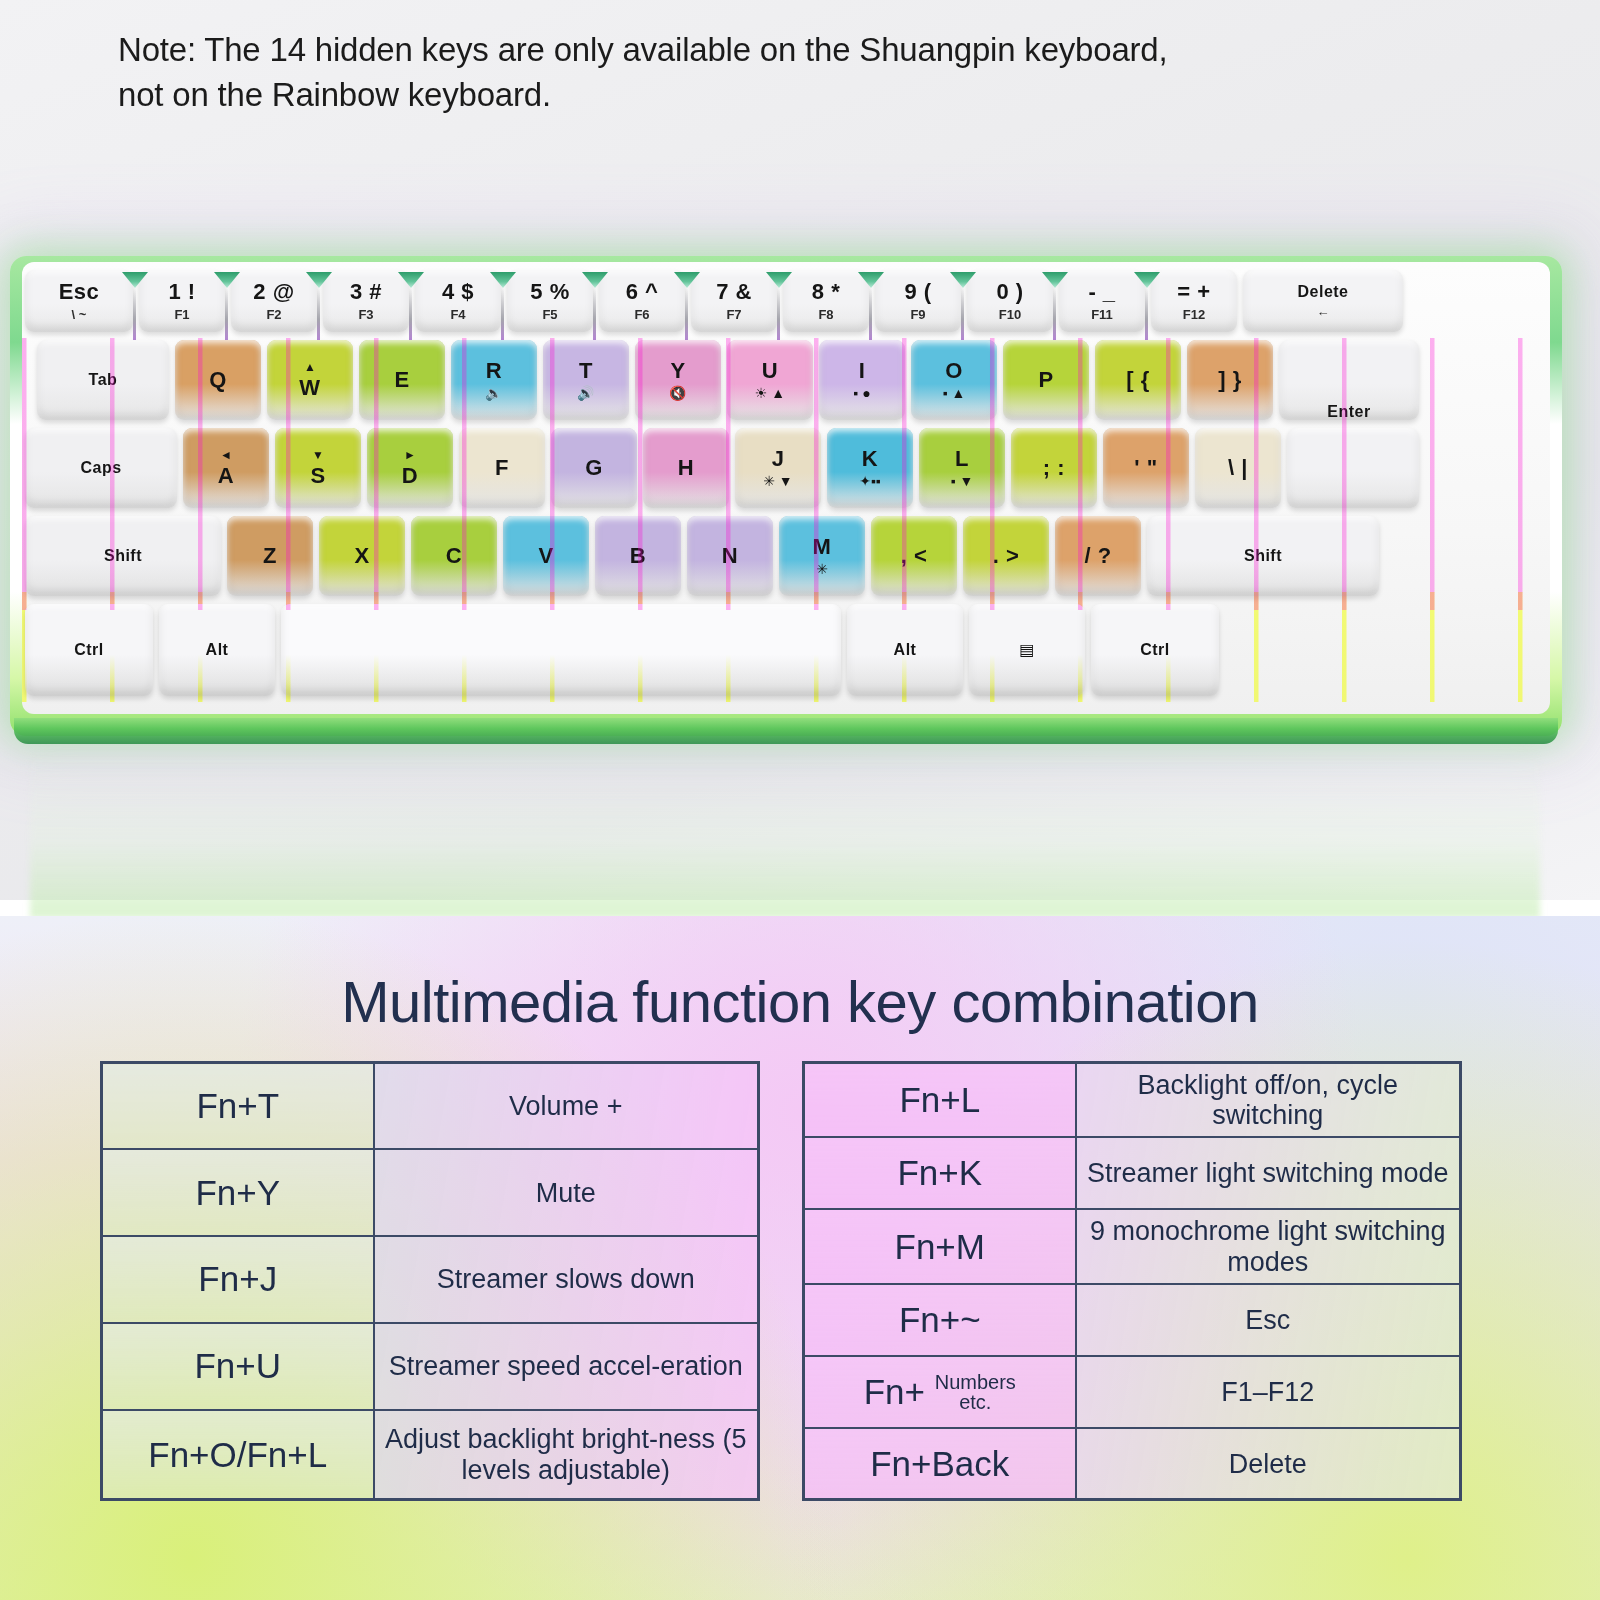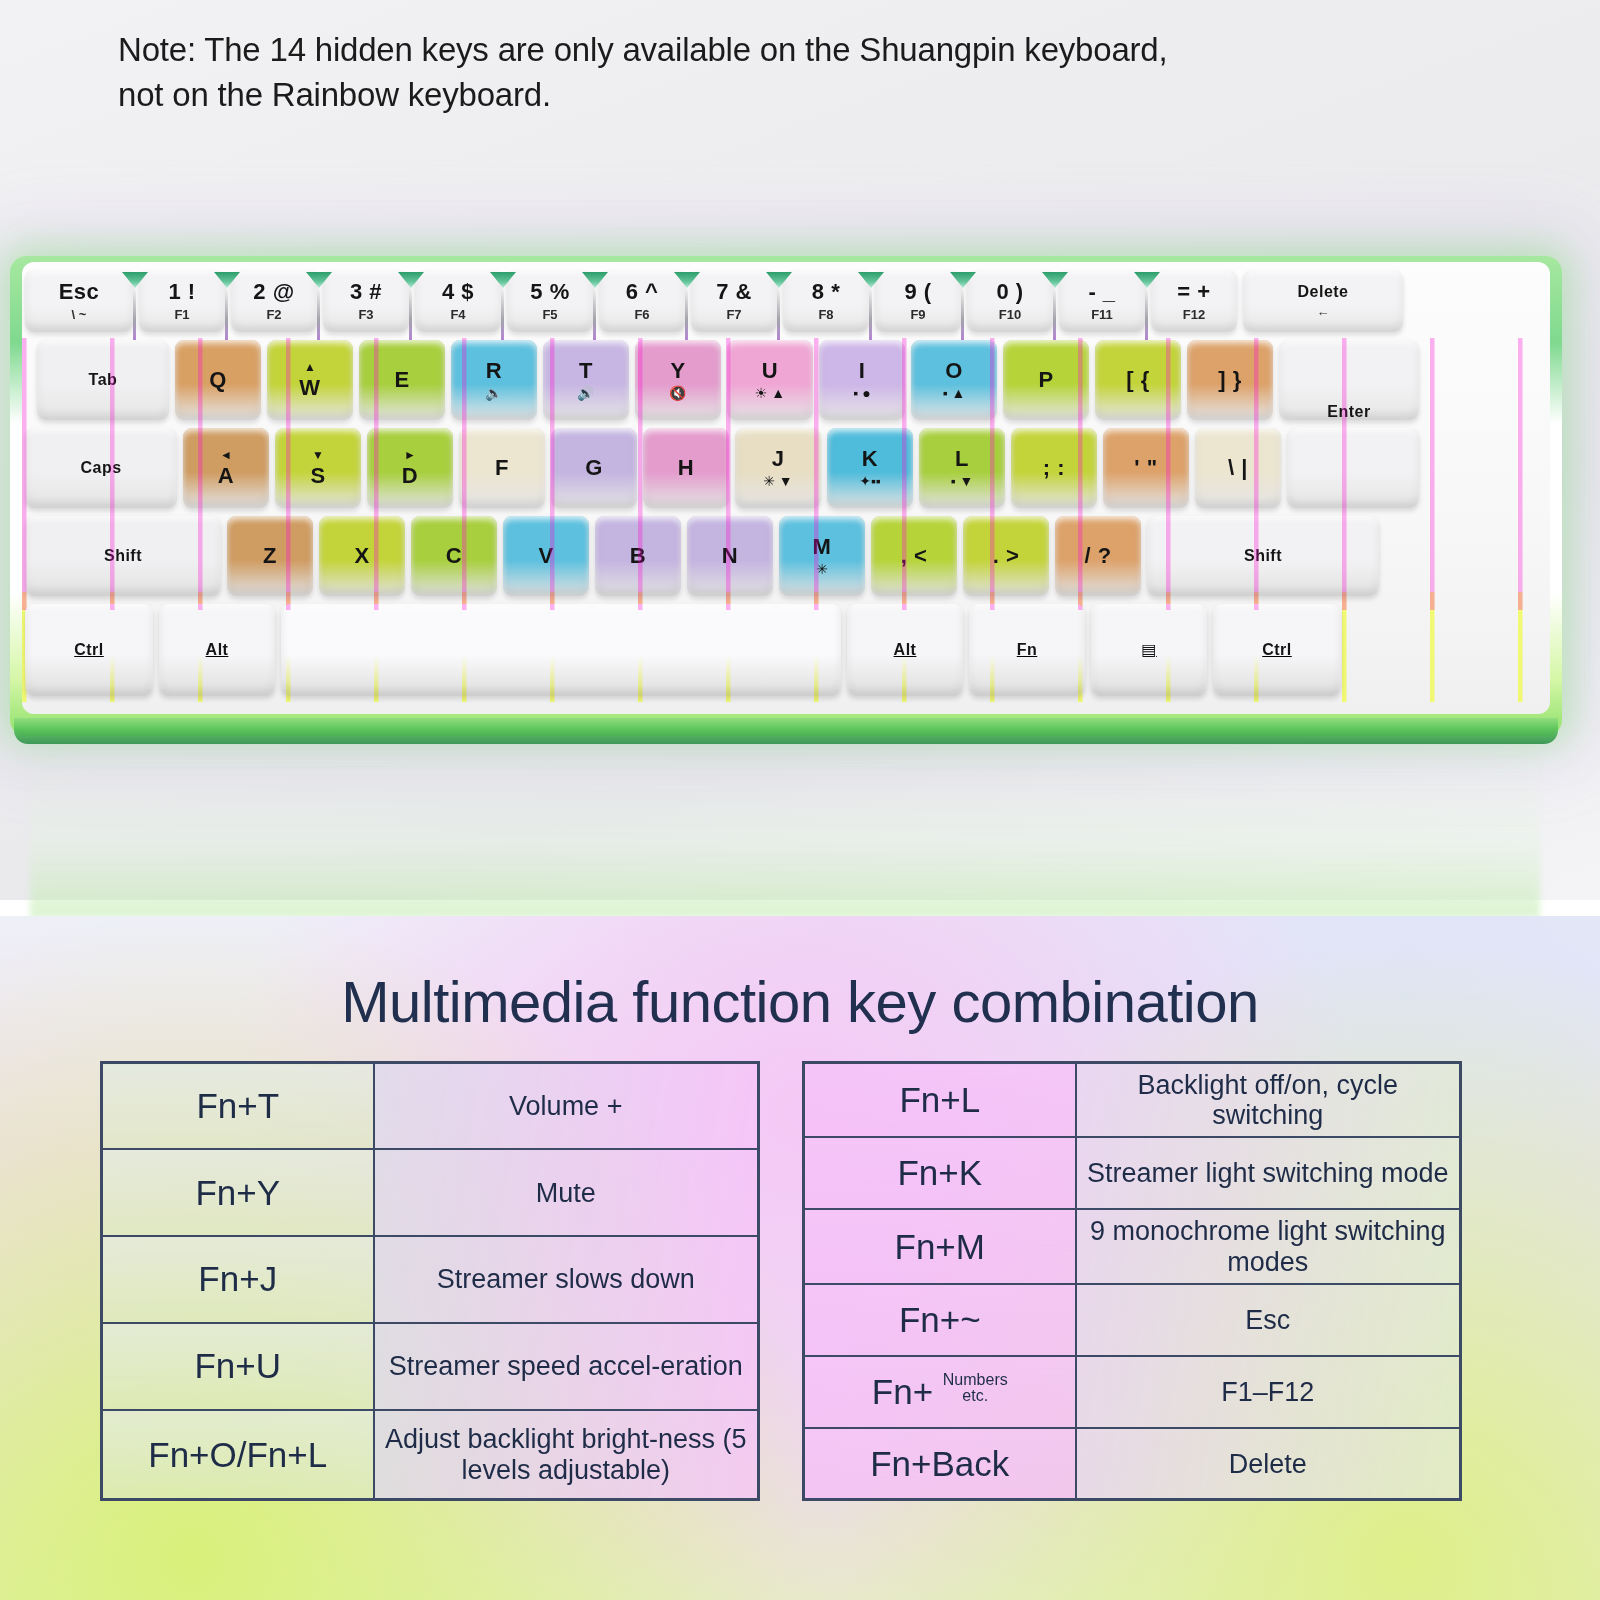--- a/index.html
+++ b/index.html
@@ -35,21 +35,21 @@
     border-radius:12px;
     background:linear-gradient(180deg,#fdfdfd 0%,#f7f7f7 60%,#f0f0f0 100%);
     overflow:hidden;
   }
   .kb-rows{position:absolute;left:0;top:0;width:1528px;height:452px;}
   .krow{position:absolute;left:0;width:1528px;display:flex;}
   .krow.r0{top:8px;height:66px;}
   .krow.r1{top:78px;height:86px;padding-left:12px;}
   .krow.r2{top:166px;height:86px;}
   .krow.r3{top:254px;height:86px;}
-  .krow.r4{top:342px;height:100px;text-decoration:underline;}
+  .krow.r4{top:342px;height:100px;}
 
   .key{
     position:relative;margin:0 3px;border-radius:9px;
     display:flex;flex-direction:column;align-items:center;justify-content:center;
     color:#151515;
     box-shadow:inset 0 -5px 8px rgba(0,0,0,.10),inset 0 3px 6px rgba(255,255,255,.85),
                0 3px 5px rgba(0,0,0,.13);
     font-weight:700;
     overflow:hidden;
   }
@@ -122,21 +122,21 @@
     padding:6px 8px;
     height:72px;
     box-sizing:border-box;
   }
   td.combo{width:272px;font-size:35px;font-weight:400;white-space:nowrap;}
   td.desc{font-size:27px;line-height:1.12;font-weight:400;}
   .lt td.combo{background:linear-gradient(180deg,rgba(228,235,226,.75),rgba(222,233,200,.6));}
   .lt td.desc{background:linear-gradient(100deg,rgba(222,218,238,.8),rgba(246,196,248,.75));}
   .rt td.combo{background:linear-gradient(180deg,rgba(246,196,248,.85),rgba(245,190,247,.8));}
   .rt td.desc{background:linear-gradient(100deg,rgba(233,214,242,.8),rgba(226,234,214,.7));}
-  .combo .sup{font-size:16px;display:inline-block;vertical-align:top;line-height:1.02;}
+  .combo .sup{font-size:20px;display:inline-block;vertical-align:top;line-height:1.02;}
   .combo .big{font-size:35px;}
 </style>
 </head>
 <body>
 
 <div class="page">
 
   <div class="top-section">
 
     <div class="note">
@@ -377,23 +377,20 @@
               <div class="key small" style="width: 116px; flex: 0 0 116px; height: 92px; background: linear-gradient(rgb(246, 246, 248) 0%, rgb(246, 246, 248) 55%, rgba(0, 0, 0, 0.08) 100%);">
                 <div class="main">Alt</div>
               </div>
               <div class="key" style="width: 560px; flex: 0 0 560px; height: 92px; background: linear-gradient(rgb(250, 250, 252) 0%, rgb(250, 250, 252) 55%, rgba(0, 0, 0, 0.08) 100%);">
                 <div class="main"></div>
               </div>
               <div class="key small" style="width: 116px; flex: 0 0 116px; height: 92px; background: linear-gradient(rgb(246, 246, 248) 0%, rgb(246, 246, 248) 55%, rgba(0, 0, 0, 0.08) 100%);">
                 <div class="main">Alt</div>
               </div>
               <div class="key small" style="width: 116px; flex: 0 0 116px; height: 92px; background: linear-gradient(rgb(246, 246, 248) 0%, rgb(246, 246, 248) 55%, rgba(0, 0, 0, 0.08) 100%);">
-                <div class="main">Fn</div>
-              </div>
-              <div class="key small" style="width: 116px; flex: 0 0 116px; height: 92px; background: linear-gradient(rgb(246, 246, 248) 0%, rgb(246, 246, 248) 55%, rgba(0, 0, 0, 0.08) 100%);">
                 <div class="main">▤</div>
               </div>
               <div class="key small" style="width: 128px; flex: 0 0 128px; height: 92px; background: linear-gradient(rgb(246, 246, 248) 0%, rgb(246, 246, 248) 55%, rgba(0, 0, 0, 0.08) 100%);">
                 <div class="main">Ctrl</div>
               </div>
             </div>
           </div>
       </div>
       <div class="kb-base"></div>
       <div class="kb-reflection"></div>

